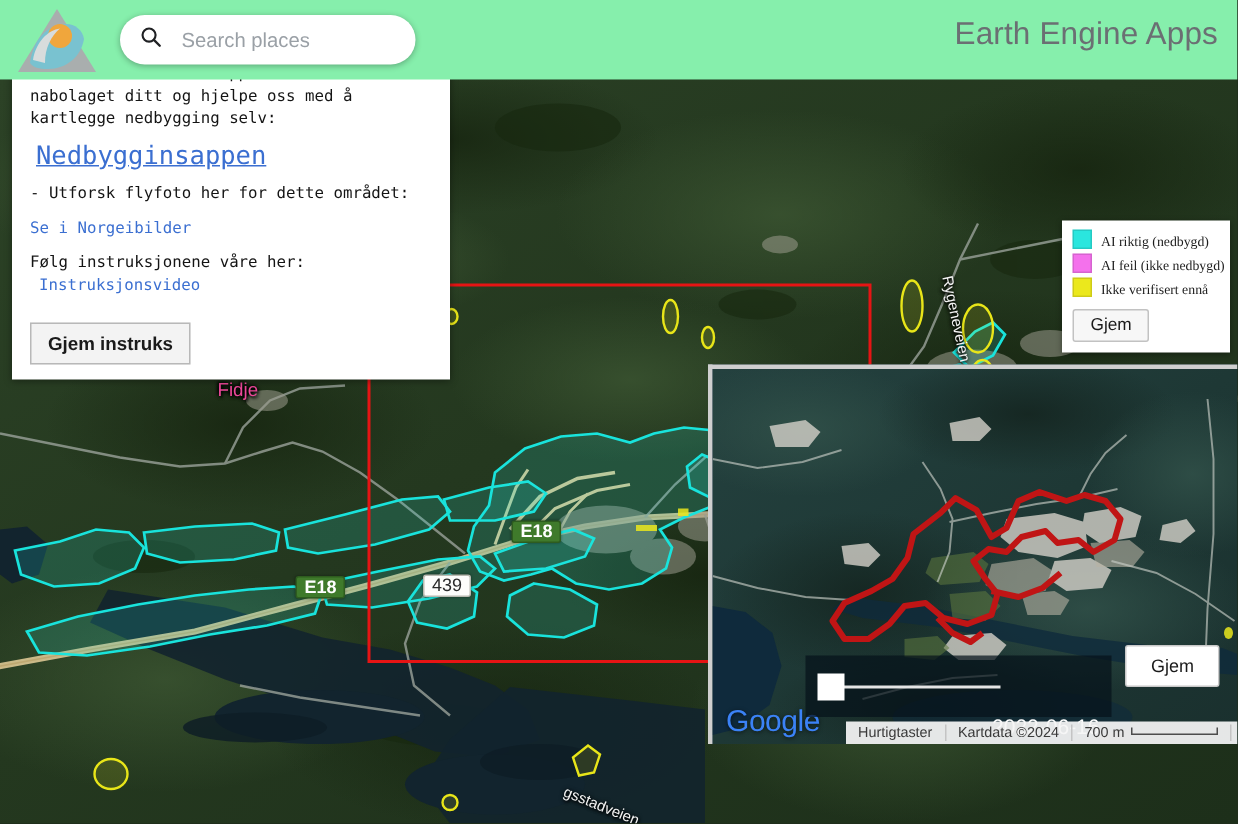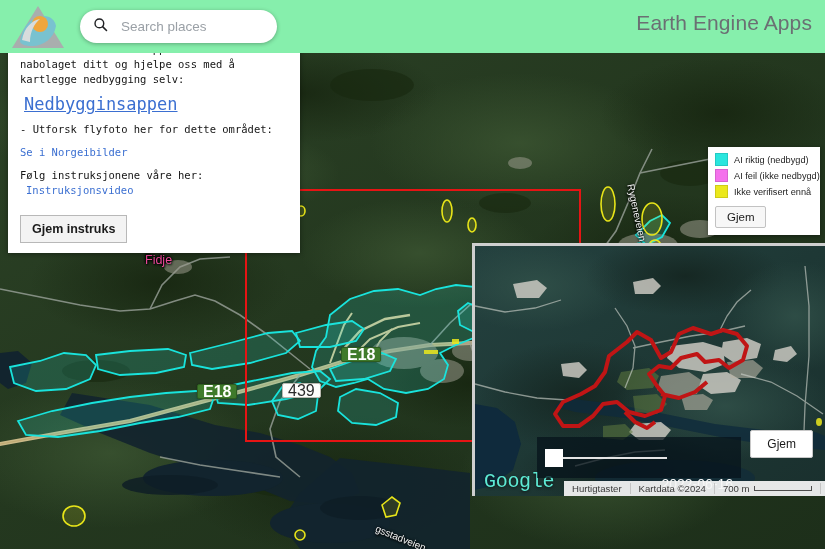--- a/index.html
+++ b/index.html
@@ -72,21 +72,21 @@
     position: absolute;
     color: #ec4899;
     font-size: 12.5px;
     font-family: "Liberation Sans", sans-serif;
     text-shadow: 0 0 3px #000, 1px 1px 2px #000, -1px -1px 2px #000;
     white-space: nowrap;
     pointer-events: none;
   }
   .road-shield {
     position: absolute;
-    font-size: 16px;
+    font-size: 12px;
     color: #2b2b2b;
     background: #fdfdfb;
     border: 1px solid #b9b9b0;
     border-radius: 2px;
     padding: 1px 5px 1px 5px;
     line-height: 11px;
     box-shadow: 0 0 2px rgba(0,0,0,.4);
   }
   .road-shield.green {
     background: #3f7a2b;
@@ -154,21 +154,21 @@
   
   #legend {
     position: absolute;
     right: 5px; top: 147px;
     width: 112px;
     background: #ffffff;
     box-shadow: 0 1px 4px rgba(0,0,0,.4);
     padding: 6px 6px 7px 7px;
     z-index: 30;
   }
-  .legend-row { display: flex; align-items: center; margin-bottom: 3px; }
+  .legend-row { display: flex; align-items: flex-end; margin-bottom: 3px; font-family: Liberation Serif, serif; }
   .legend-swatch {
     width: 13px; height: 13px;
     flex: 0 0 auto;
     border: 1px solid rgba(0,0,0,.12);
   }
   .legend-text {
     margin-left: 6px;
     font-size: 9.2px;
     color: #1d1d1d;
     white-space: nowrap;
@@ -194,23 +194,23 @@
     border-right: 0; border-bottom: 0;
     overflow: hidden;
     z-index: 25;
     background: #14303c;
   }
   #inset-canvas { position:absolute; left:0; top:0; width:350px; height:250px; }
 
   #google-logo {
     position: absolute;
     left: 9px; bottom: 3px;
-    color: #5eead4;
+    color: #3b82f6;
     font-size: 20px;
-    font-family: Liberation Mono, monospace;
+    font-family: Liberation Sans, sans-serif;
     letter-spacing: -.3px;
     text-shadow: 0 1px 3px rgba(0,0,0,.65);
     z-index: 4;
   }
   #time-slider {
     position: absolute;
     left: 62px; bottom: 18px;
     width: 204px; height: 41px;
     background: rgba(6,18,26,.72);
     z-index: 5;

